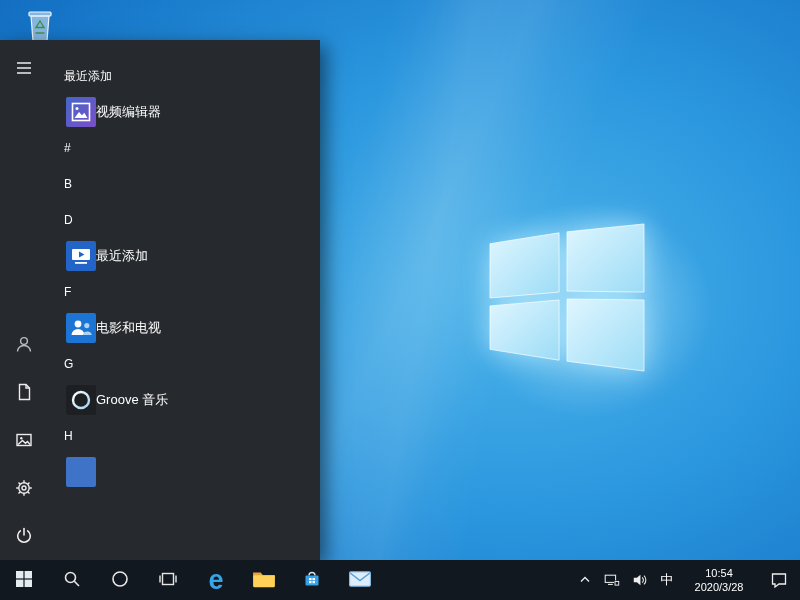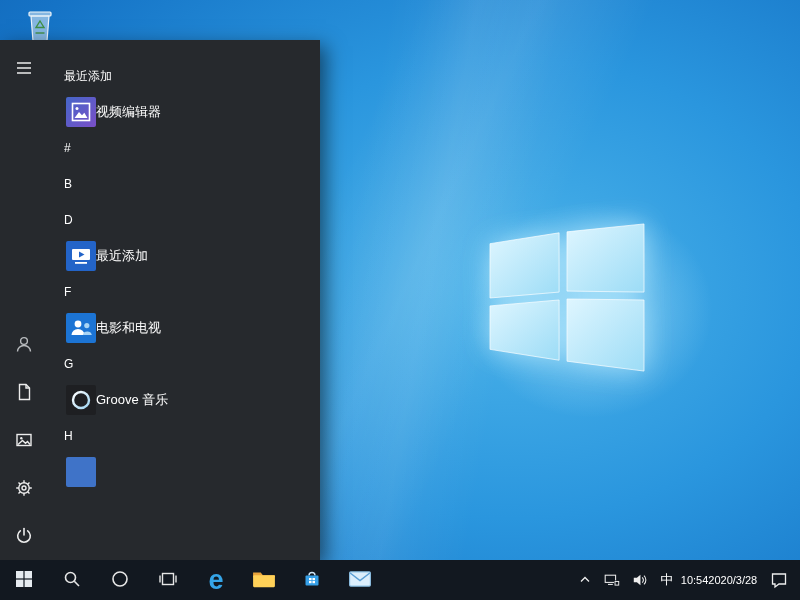--- a/index.html
+++ b/index.html
@@ -37,21 +37,21 @@
   
   .taskbar{position:absolute;left:0;bottom:0;width:800px;height:40px;background:#121820;
     display:flex;align-items:stretch;z-index:5;}
   .tb-btn{width:48px;height:40px;display:flex;align-items:center;justify-content:center;background:none;border:0;cursor:pointer;}
   .edge-e{font-size:27px;font-weight:bold;color:#35a5e8;line-height:1;font-family:"Liberation Sans",sans-serif;}
   .tray{margin-left:auto;display:flex;align-items:stretch;}
   .tray-btn{display:flex;align-items:center;justify-content:center;background:none;border:0;cursor:pointer;color:#f0f0f0;}
   .tray-chevron{width:26px;}
   .tray-ic{width:28px;}
   .tray-ime{width:26px;font-size:13px;color:#fff;}
-  .clock{width:78px;display:flex;flex-direction:row;align-items:center;justify-content:center;
+  .clock{width:78px;display:flex;flex-direction:column;align-items:center;justify-content:center;
     color:#fff;font-size:11px;line-height:14px;cursor:pointer;}
   .action-center{width:42px;}
 </style>
 </head>
 <body>
 
 <div class="screen">
 
   <div class="desktop">
     <div class="ray ray1"></div>

